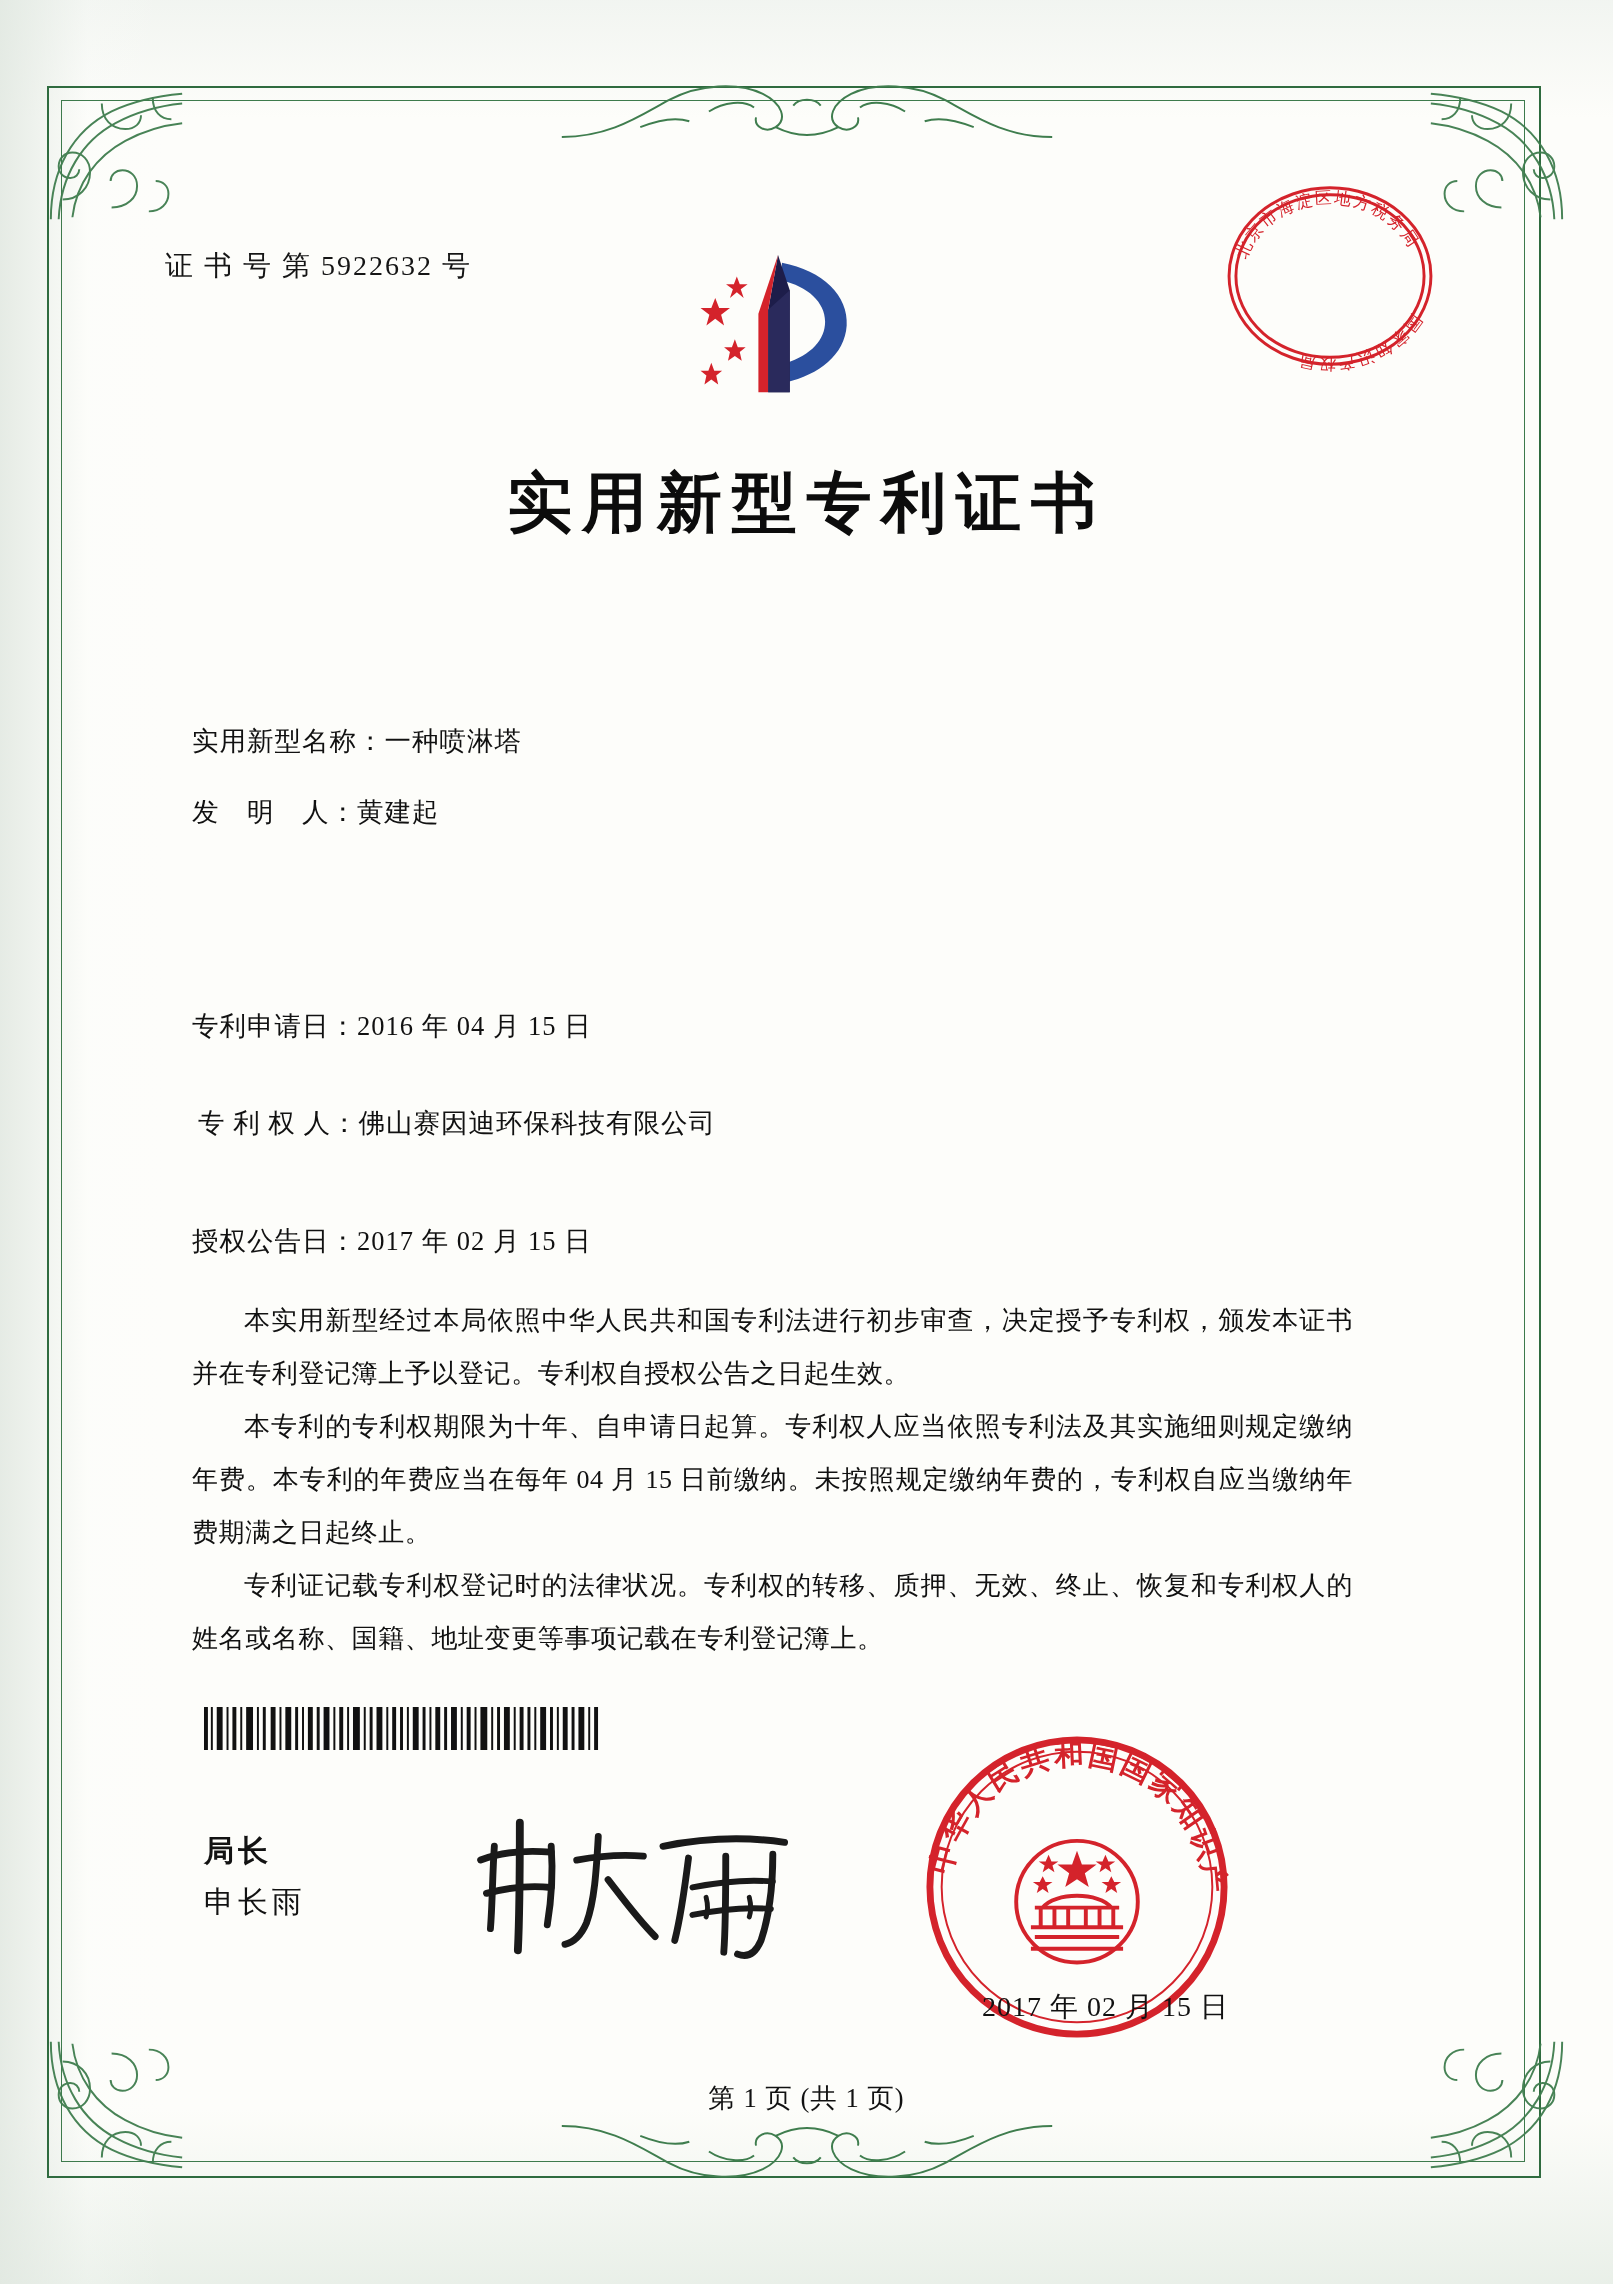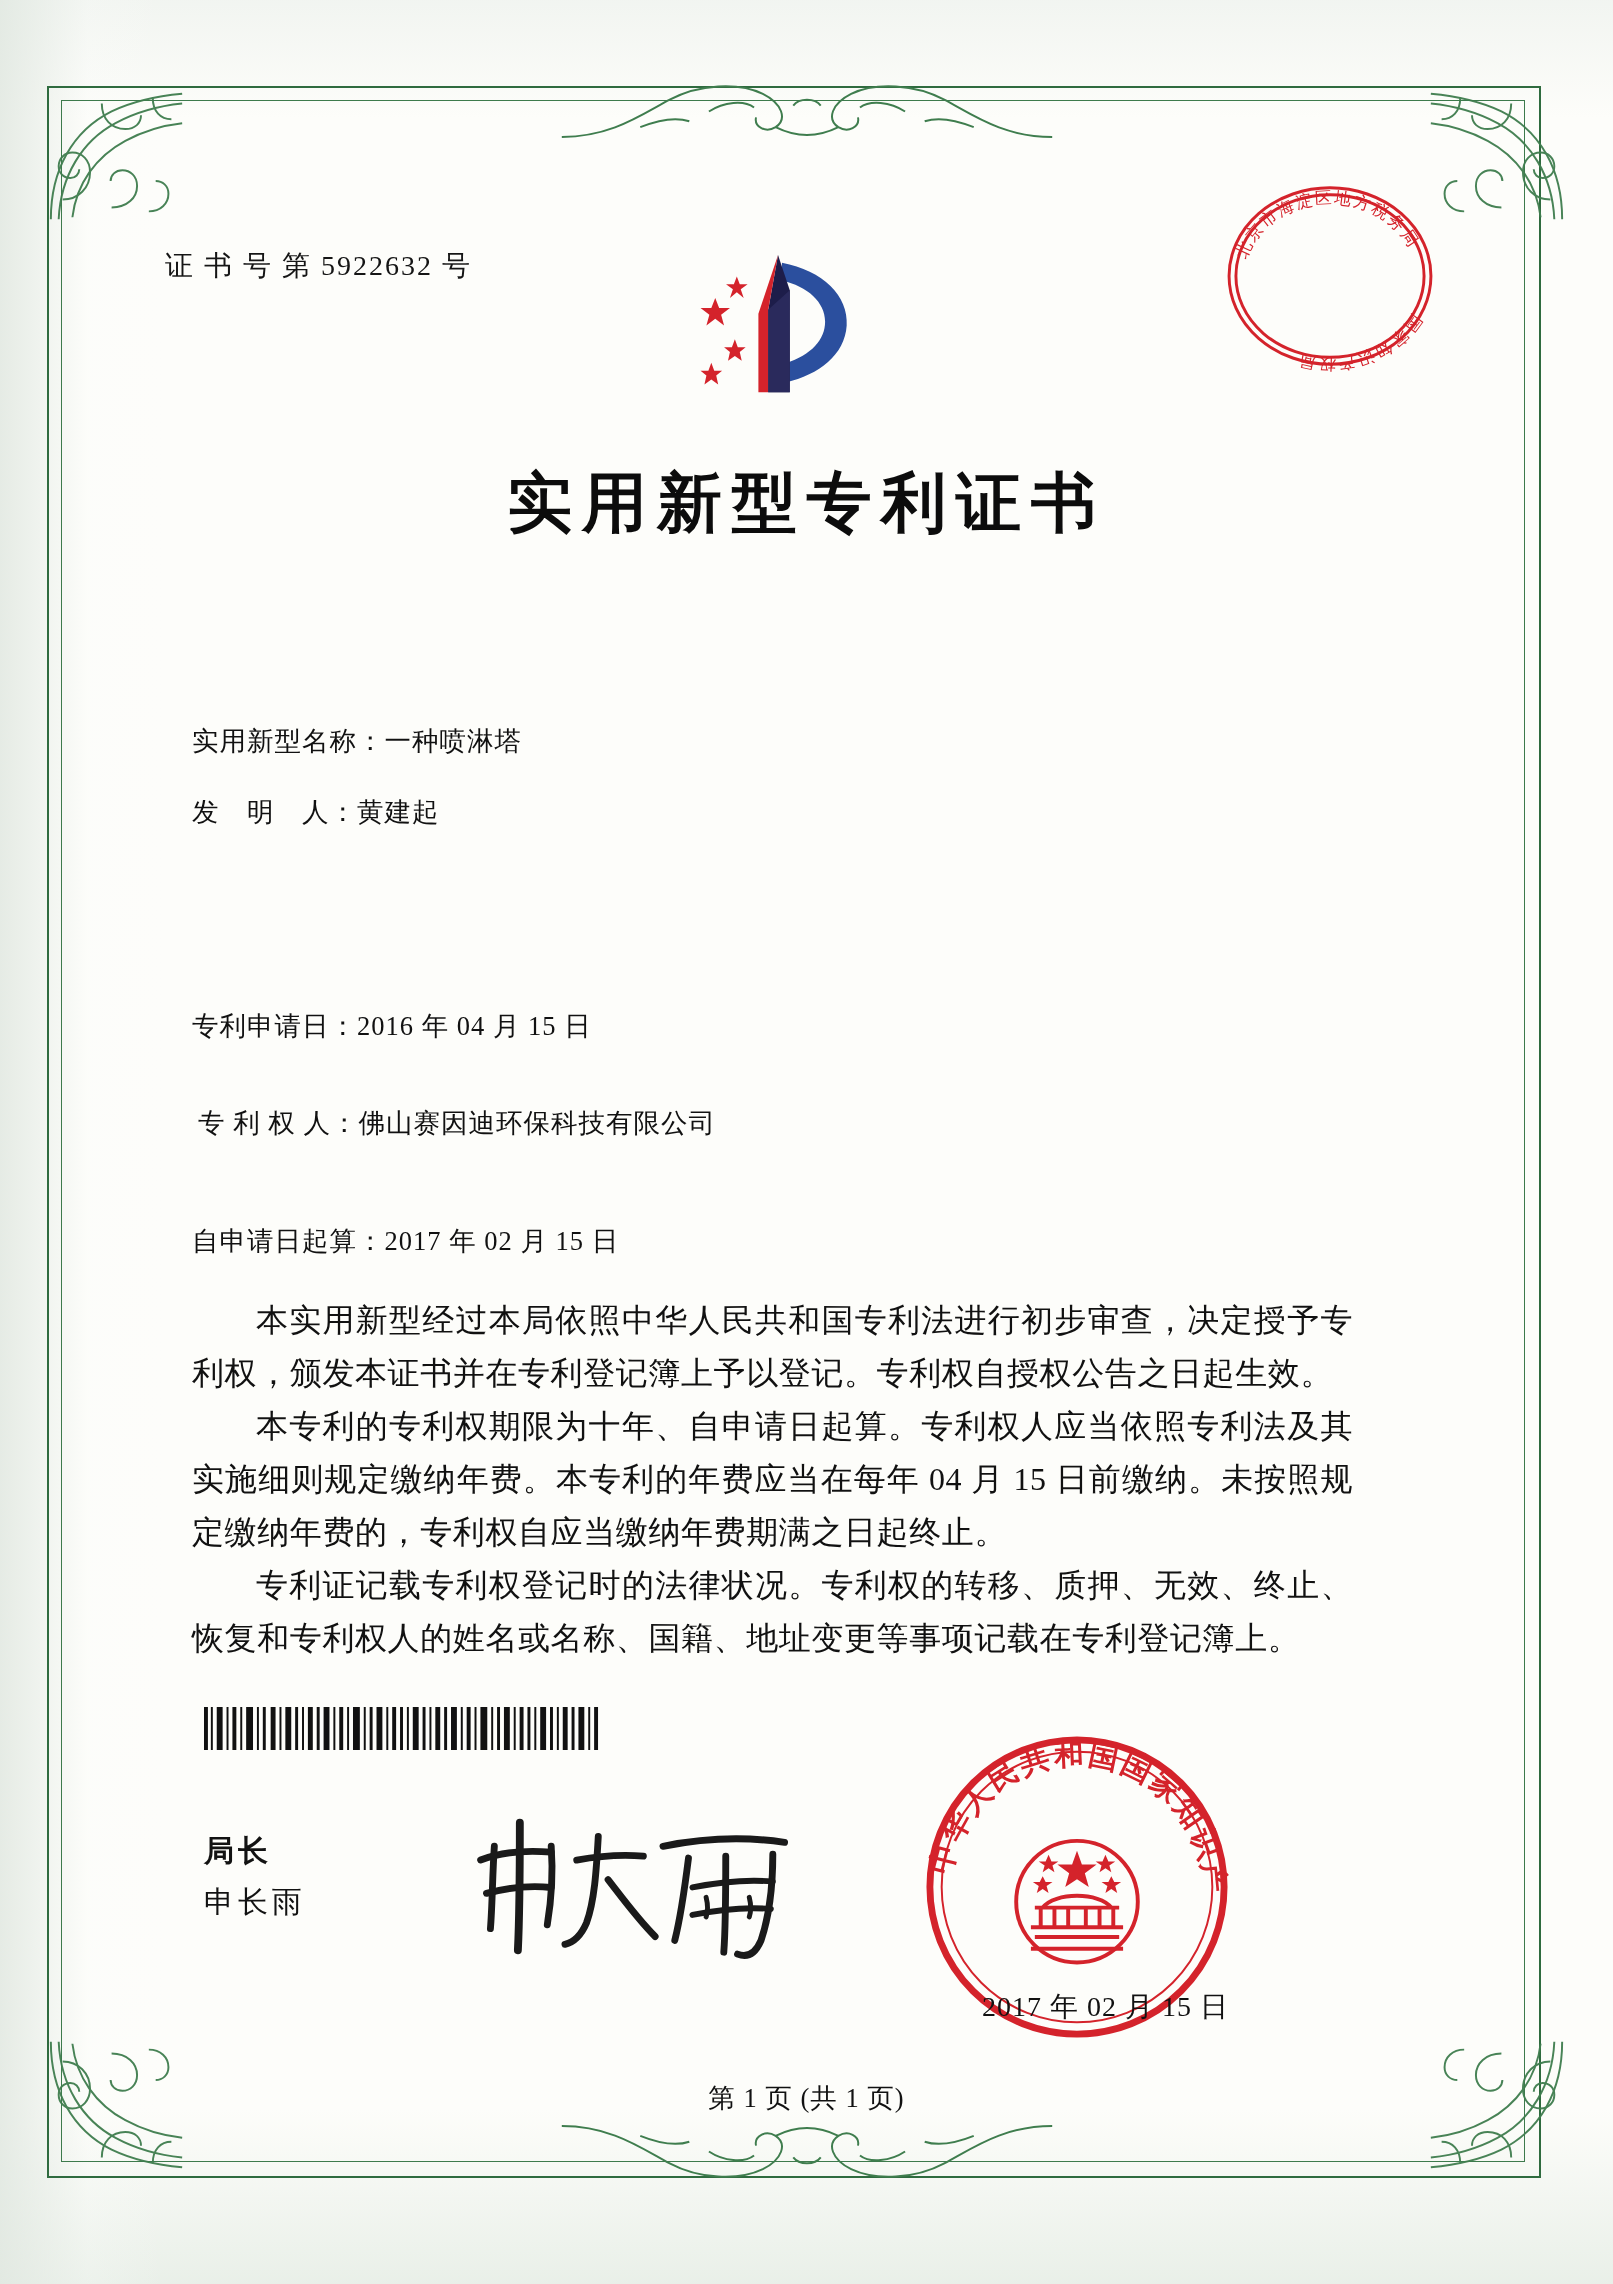--- a/index.html
+++ b/index.html
@@ -146,21 +146,21 @@
   #row-appdate  { top: 1008px; left: 192px; }
   #row-owner    { top: 1105px; left: 192px; margin-left: 6px; }
   #row-pubdate  { top: 1223px; left: 192px; }
 
   
   #body-text {
     position: absolute;
     left: 192px;
     top: 1294px;
     width: 1161px;
-    font-size: 32px;
+    font-size: 26px;
     line-height: 53px;
     color: #111;
     text-align: justify;
     letter-spacing: 0.6px;
   }
   #body-text p {
     margin: 0;
     text-indent: 2em;
   }
 
@@ -362,21 +362,21 @@
 
   <div class="field-row" id="row-appdate">
     <span class="field-label">专利申请日：</span><span class="field-value">2016 年 04 月 15 日</span>
   </div>
 
   <div class="field-row" id="row-owner">
     <span class="field-label">专 利 权 人：</span><span class="field-value">佛山赛因迪环保科技有限公司</span>
   </div>
 
   <div class="field-row" id="row-pubdate">
-    <span class="field-label">自申请日起算：</span><span class="field-value">2017 年 02 月 15 日</span>
+    <span class="field-label">授权公告日：</span><span class="field-value">2017 年 02 月 15 日</span>
   </div>
 
   <div id="body-text">
     <p>本实用新型经过本局依照中华人民共和国专利法进行初步审查，决定授予专利权，颁发本证书并在专利登记簿上予以登记。专利权自授权公告之日起生效。</p>
     <p>本专利的专利权期限为十年、自申请日起算。专利权人应当依照专利法及其实施细则规定缴纳年费。本专利的年费应当在每年 04 月 15 日前缴纳。未按照规定缴纳年费的，专利权自应当缴纳年费期满之日起终止。</p>
     <p>专利证记载专利权登记时的法律状况。专利权的转移、质押、无效、终止、恢复和专利权人的姓名或名称、国籍、地址变更等事项记载在专利登记簿上。</p>
   </div>
 
   <svg id="barcode" viewBox="0 0 404 44" preserveAspectRatio="none">
     <g fill="#111">

